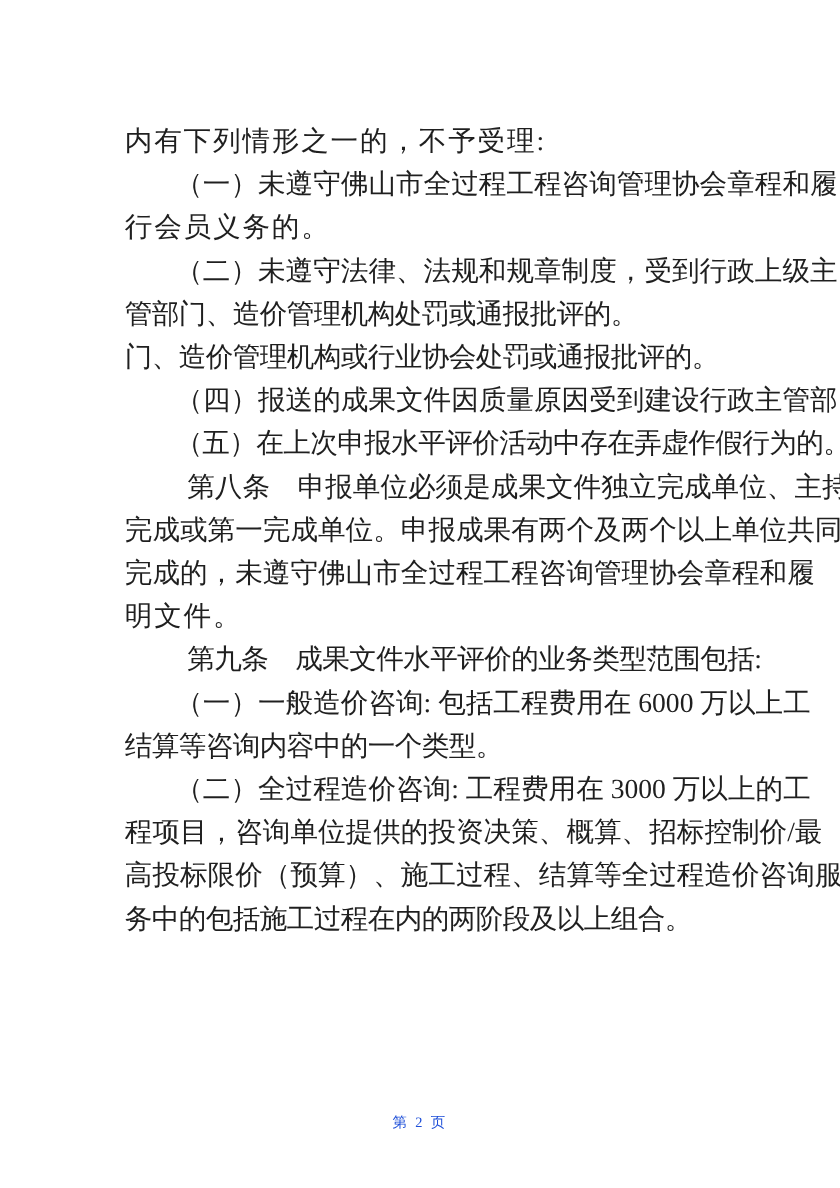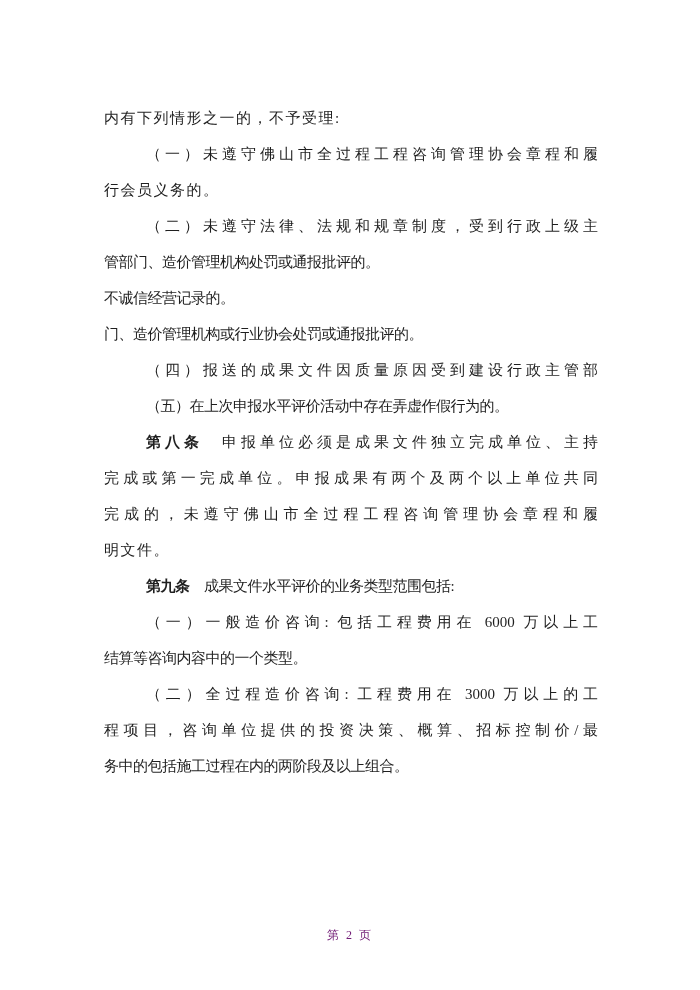--- a/index.html
+++ b/index.html
@@ -8,55 +8,55 @@
     background:#ffffff;
     position:relative;
     font-family:"Liberation Serif","DejaVu Serif",serif;
     color:#1f1f1f;
     overflow:hidden;
   }
   .page{position:absolute;inset:0;background:#ffffff;}
   .textblock{position:absolute;left:104px;top:100px;width:494px;}
   .line{
     height:36px;line-height:36px;
-    font-size:15px;
+    font-size:23px;
     white-space:nowrap;
   }
   .line.indent{padding-left:42px;}
   .line.fill{text-align:justify;text-align-last:justify;}
   .line.tight{letter-spacing:-0.5px;}
   .line.loose{letter-spacing:1.5px;}
-  .line b{font-weight:bold;}
+  .line b{font-weight:normal;margin-left:10px;}
   .footer{
     position:absolute;top:926px;left:0;width:700px;
     text-align:center;
     font-size:12px;line-height:18px;
     letter-spacing:2px;
-    color:#701a75;
+    color:#1d4ed8;
   }
 </style>
 </head>
 <body>
 
 <div class="page">
   <div class="textblock" id="textblock">
       <div class="line loose">内有下列情形之一的，不予受理:</div>
       <div class="line indent fill">（一）未遵守佛山市全过程工程咨询管理协会章程和履</div>
       <div class="line loose">行会员义务的。</div>
       <div class="line indent fill">（二）未遵守法律、法规和规章制度，受到行政上级主</div>
       <div class="line tight">管部门、造价管理机构处罚或通报批评的。</div>
-      <div class="line tight">不诚信经营记录的。</div>
       <div class="line tight">门、造价管理机构或行业协会处罚或通报批评的。</div>
       <div class="line indent fill">（四）报送的成果文件因质量原因受到建设行政主管部</div>
       <div class="line indent tight">（五）在上次申报水平评价活动中存在弄虚作假行为的。</div>
       <div class="line indent fill"><b>第八条</b>　申报单位必须是成果文件独立完成单位、主持</div>
       <div class="line fill">完成或第一完成单位。申报成果有两个及两个以上单位共同</div>
       <div class="line fill">完成的，未遵守佛山市全过程工程咨询管理协会章程和履</div>
       <div class="line loose">明文件。</div>
       <div class="line indent tight"><b>第九条</b>　成果文件水平评价的业务类型范围包括:</div>
       <div class="line indent fill">（一）一般造价咨询: 包括工程费用在 6000 万以上工</div>
       <div class="line tight">结算等咨询内容中的一个类型。</div>
       <div class="line indent fill">（二）全过程造价咨询: 工程费用在 3000 万以上的工</div>
       <div class="line fill">程项目，咨询单位提供的投资决策、概算、招标控制价/最</div>
+      <div class="line fill">高投标限价（预算）、施工过程、结算等全过程造价咨询服</div>
       <div class="line tight">务中的包括施工过程在内的两阶段及以上组合。</div>
     </div>
   <div class="footer">第 2 页</div>
 </div>
 
 </body></html>

